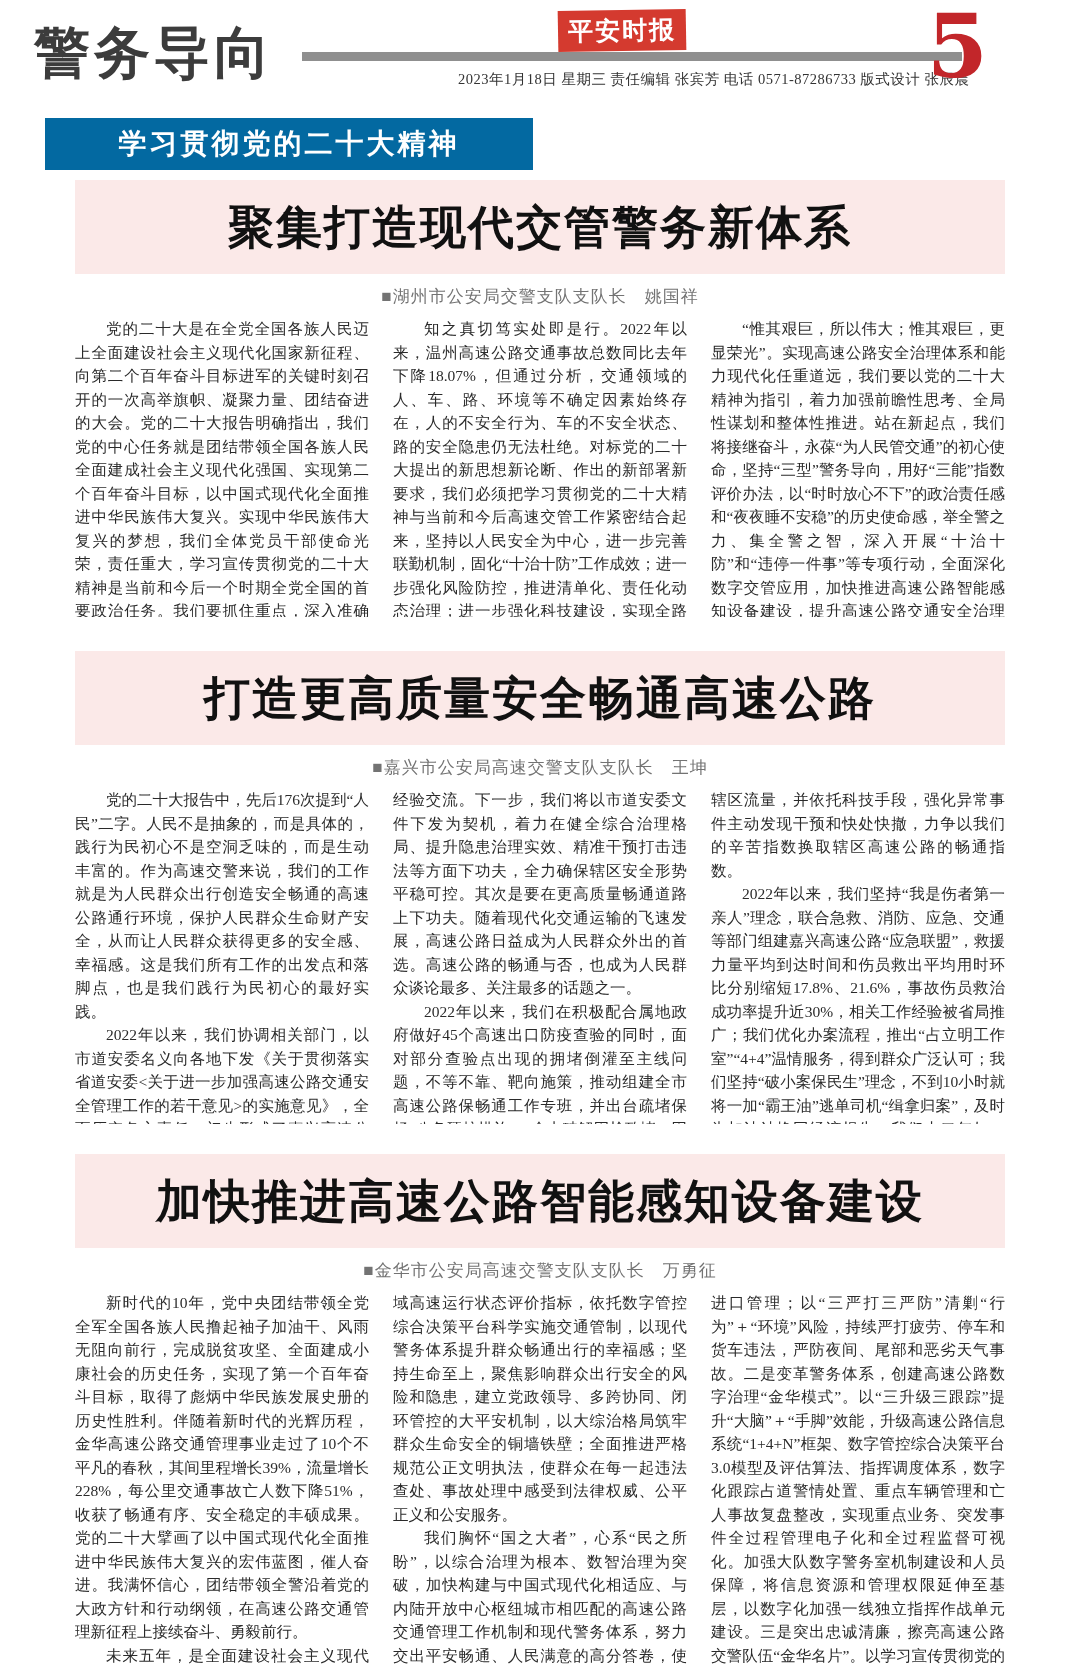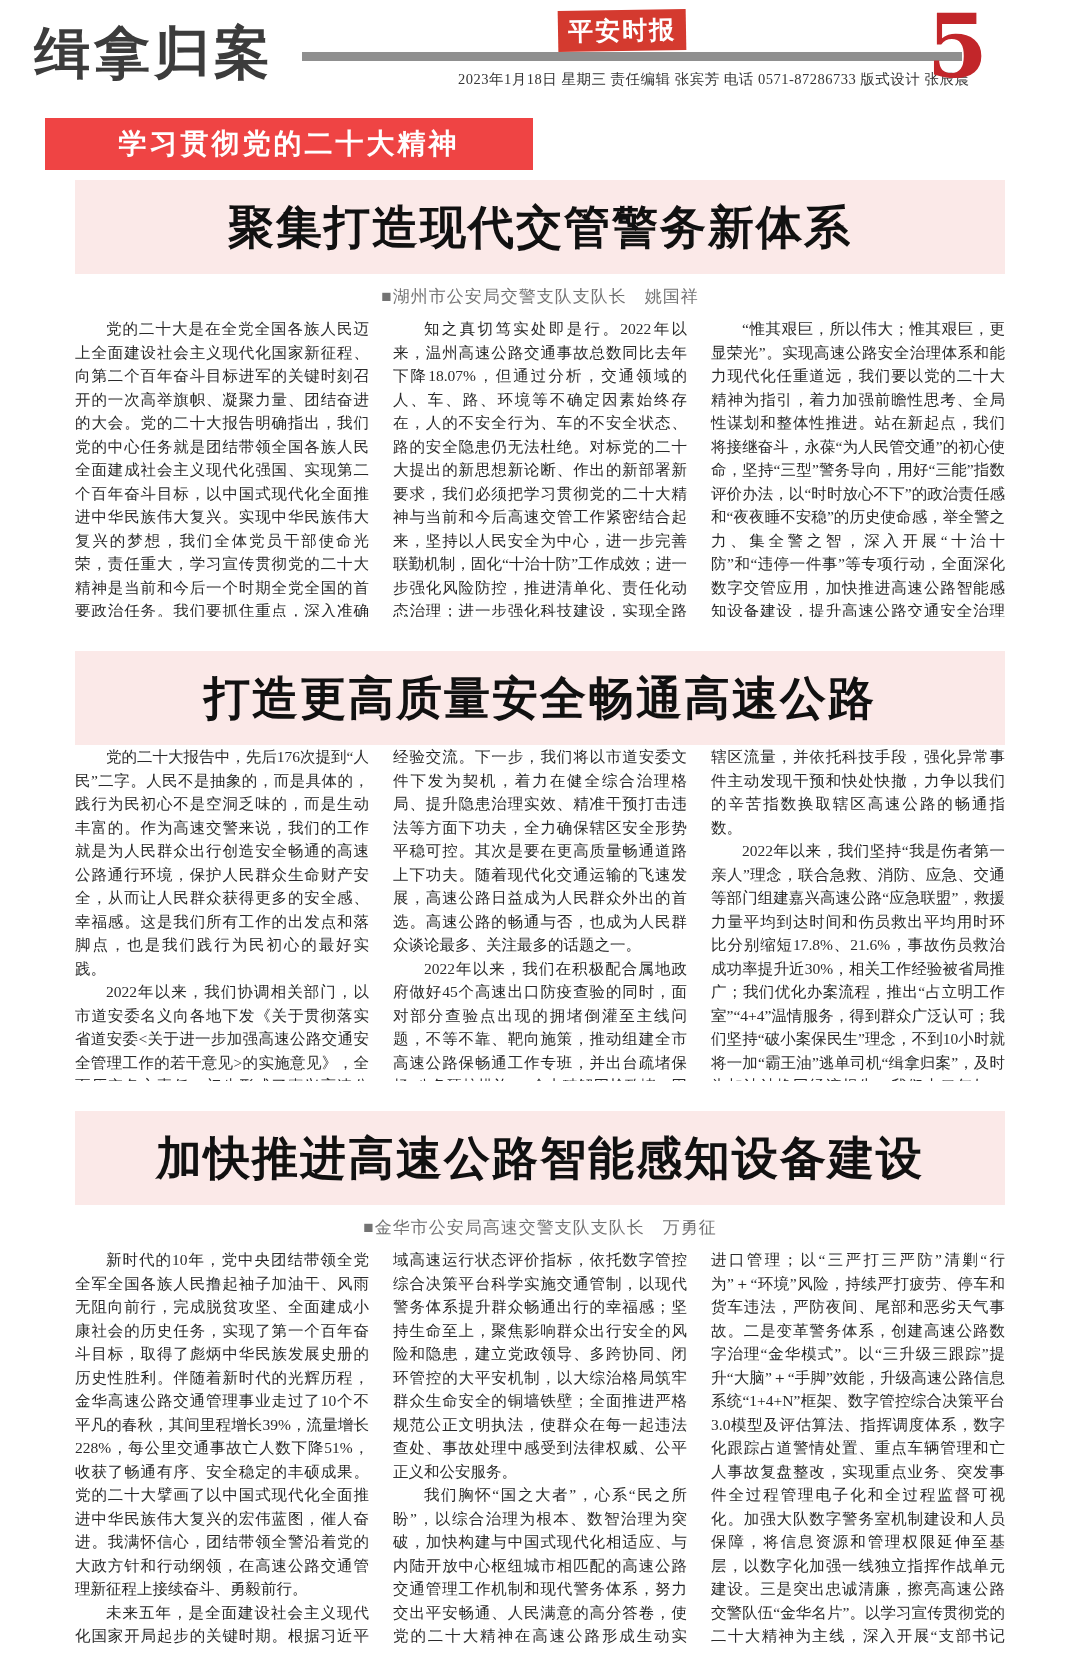--- a/index.html
+++ b/index.html
@@ -27,21 +27,21 @@
     font-size:42px;color:#5d5d5d;letter-spacing:4px;line-height:1;margin-top:2px;
   }
   .dateline{position:absolute;left:458px;top:70px;font-size:14.5px;color:#333;letter-spacing:0.5px;}
   .page-number{
     position:absolute;right:92px;top:2px;
     font-family:"DejaVu Serif", serif;font-size:88px;font-weight:bold;
     color:#c2262a;line-height:1;
   }
   
   .kicker{
-    margin:14px 0 0 45px;width:488px;height:52px;background:#ef4444;
+    margin:14px 0 0 45px;width:488px;height:52px;background:#0369a1;
     color:#fff;font-family:"Liberation Sans", sans-serif;font-weight:bold;
     font-size:28px;letter-spacing:3px;display:flex;align-items:center;justify-content:center;
   }
   
   .article{width:930px;margin:0 auto;}
   .article-1{margin-top:10px;}
   .article-2{margin-top:34px;}
   .article-3{margin-top:30px;}
   .title-band{
     background:#fbe9e8;text-align:center;padding:17px 12px 15px;
@@ -61,21 +61,21 @@
   .article-2 .columns{height:336px;}
   .article-3 .columns{height:404px;}
   .col{flex:1;font-size:15.5px;line-height:23.5px;color:#2a2a2a;}
   .col p{margin:0;text-indent:2em;}
   .col p.cont{text-indent:0;}
 </style>
 </head>
 <body>
 
 <div class="page-header">
-  <div class="section-title">缉拿归案</div>
+  <div class="section-title">警务导向</div>
   <div class="header-rule"></div>
   <div class="masthead">
     <span class="masthead-cn">平安时报</span>
   </div>
   <div class="dateline">2023年1月18日 星期三  责任编辑 张宾芳  电话 0571-87286733  版式设计 张辰晨</div>
   <div class="page-number">5</div>
 </div>
 
 <div class="kicker">学习贯彻党的二十大精神</div>
 
@@ -94,20 +94,21 @@
     <div class="col">
       <p>“惟其艰巨，所以伟大；惟其艰巨，更显荣光”。实现高速公路安全治理体系和能力现代化任重道远，我们要以党的二十大精神为指引，着力加强前瞻性思考、全局性谋划和整体性推进。站在新起点，我们将接继奋斗，永葆“为人民管交通”的初心使命，坚持“三型”警务导向，用好“三能”指数评价办法，以“时时放心不下”的政治责任感和“夜夜睡不安稳”的历史使命感，举全警之力、集全警之智，深入开展“十治十防”和“违停一件事”等专项行动，全面深化数字交管应用，加快推进高速公路智能感知设备建设，提升高速公路交通安全治理体系和能力现代化，有效破解“减量控大”等突出问题，全力打造高速公路安全共同体温州样板。在新征程上，温州高速交警将坚定信心，与人民贴心交心、同心同德、埋头苦干、奋勇前进，最终实现高速交管“三型”警务的长远发展。</p>
     </div>
   </div>
 </div>
 
 <div class="article article-2">
   <div class="title-band">
     <span class="article-title">打造更高质量安全畅通高速公路</span>
   </div>
+  <div class="byline">■嘉兴市公安局高速交警支队支队长　王坤</div>
   <div class="columns">
     <div class="col">
       <p>党的二十大报告中，先后176次提到“人民”二字。人民不是抽象的，而是具体的，践行为民初心不是空洞乏味的，而是生动丰富的。作为高速交警来说，我们的工作就是为人民群众出行创造安全畅通的高速公路通行环境，保护人民群众生命财产安全，从而让人民群众获得更多的安全感、幸福感。这是我们所有工作的出发点和落脚点，也是我们践行为民初心的最好实践。</p>
       <p>2022年以来，我们协调相关部门，以市道安委名义向各地下发《关于贯彻落实省道安委&lt;关于进一步加强高速公路交通安全管理工作的若干意见&gt;的实施意见》，全面压实各方责任，初步形成了嘉兴高速公路交通安全综合治理格局；我们坚持“打防并举、协同共治”理念，依托“数字作战”，精准干预打击疲劳驾驶、低速行驶等严重动态违法，全年查处总量列全省高速第一、同比上升173.7%，因疲劳驾驶引发的亡人数占亡人事故总数的比例由最高时的62.1%下降至33.3%，相关做法在省局会议上作</p>
     </div>
     <div class="col">
       <p class="cont">经验交流。下一步，我们将以市道安委文件下发为契机，着力在健全综合治理格局、提升隐患治理实效、精准干预打击违法等方面下功夫，全力确保辖区安全形势平稳可控。其次是要在更高质量畅通道路上下功夫。随着现代化交通运输的飞速发展，高速公路日益成为人民群众外出的首选。高速公路的畅通与否，也成为人民群众谈论最多、关注最多的话题之一。</p>
       <p>2022年以来，我们在积极配合属地政府做好45个高速出口防疫查验的同时，面对部分查验点出现的拥堵倒灌至主线问题，不等不靠、靶向施策，推动组建全市高速公路保畅通工作专班，并出台疏堵保畅“八条硬核措施”，全力破解因检致堵、因堵致祸问题，特别是“五一”、“十一”等大流量期间未发生长时间、大范围拥堵，相关做法得到省局充分肯定，并在全省推广。下一步，我们将继续健全“一路三方”联勤协作机制，及时消除路面隐患，固化完善大流量“三级管控、削峰填谷”机制，科学调控</p>
     </div>
     <div class="col">

